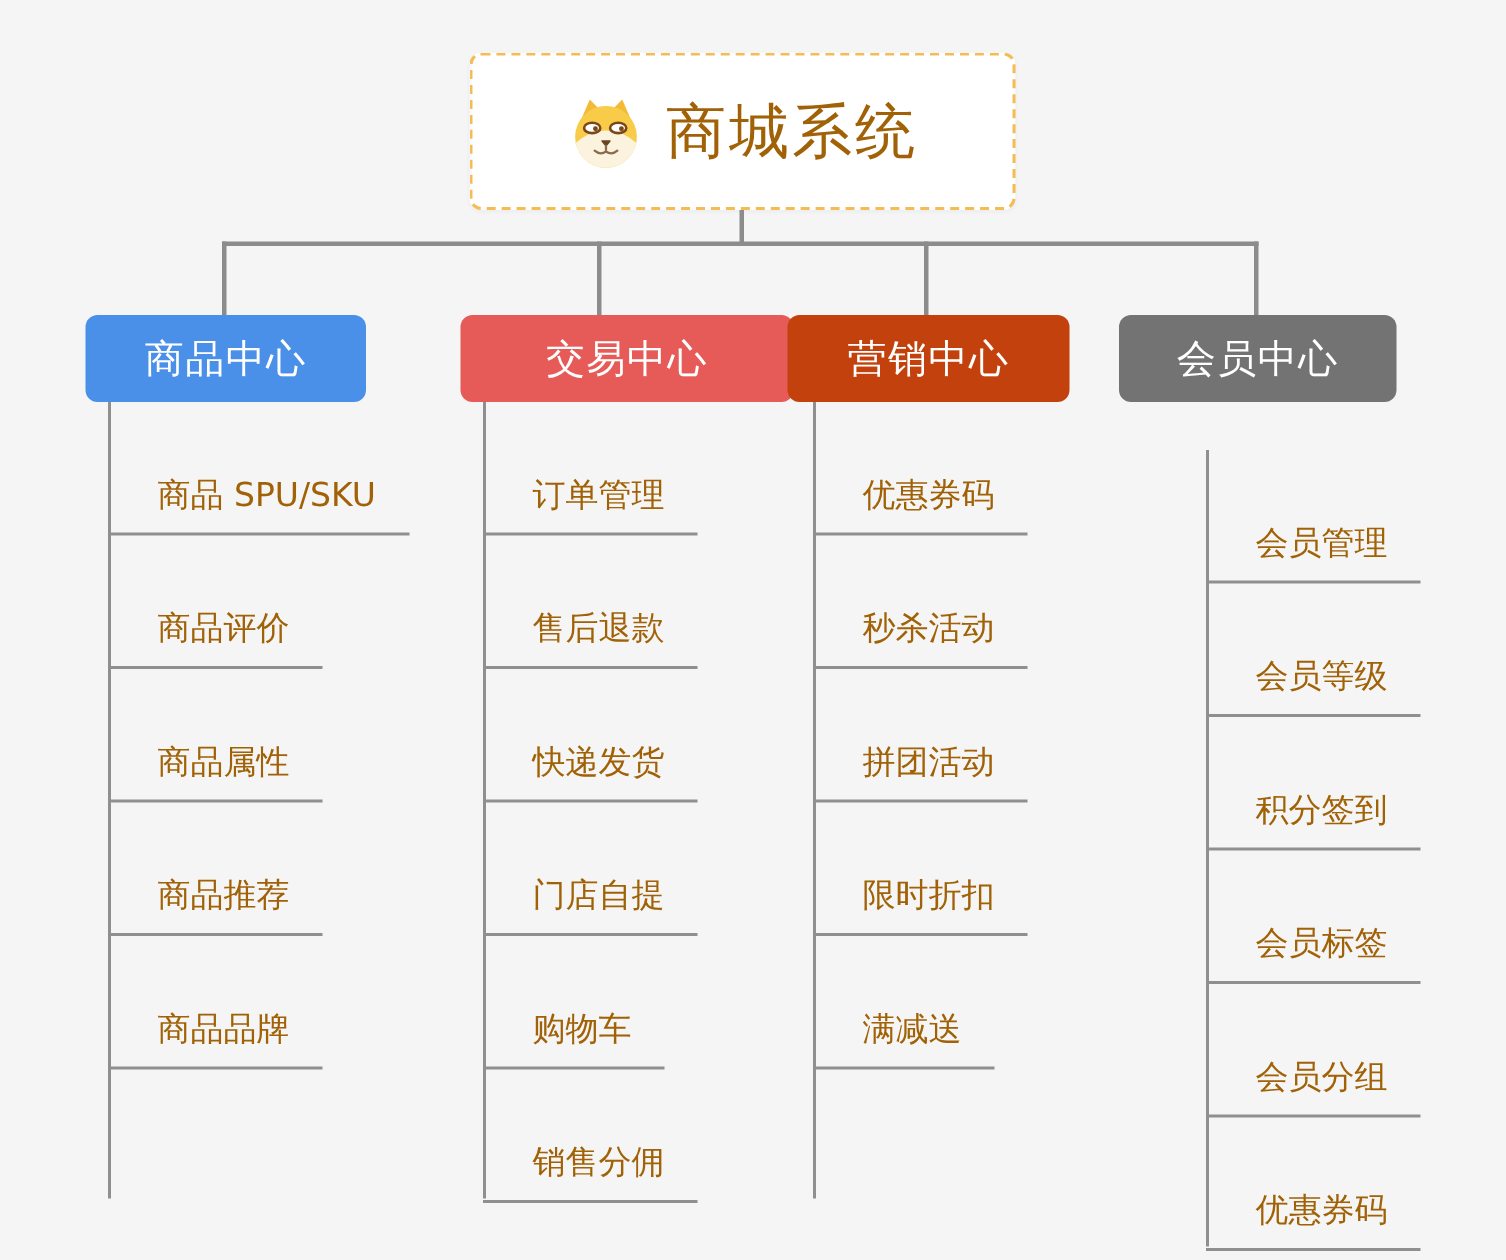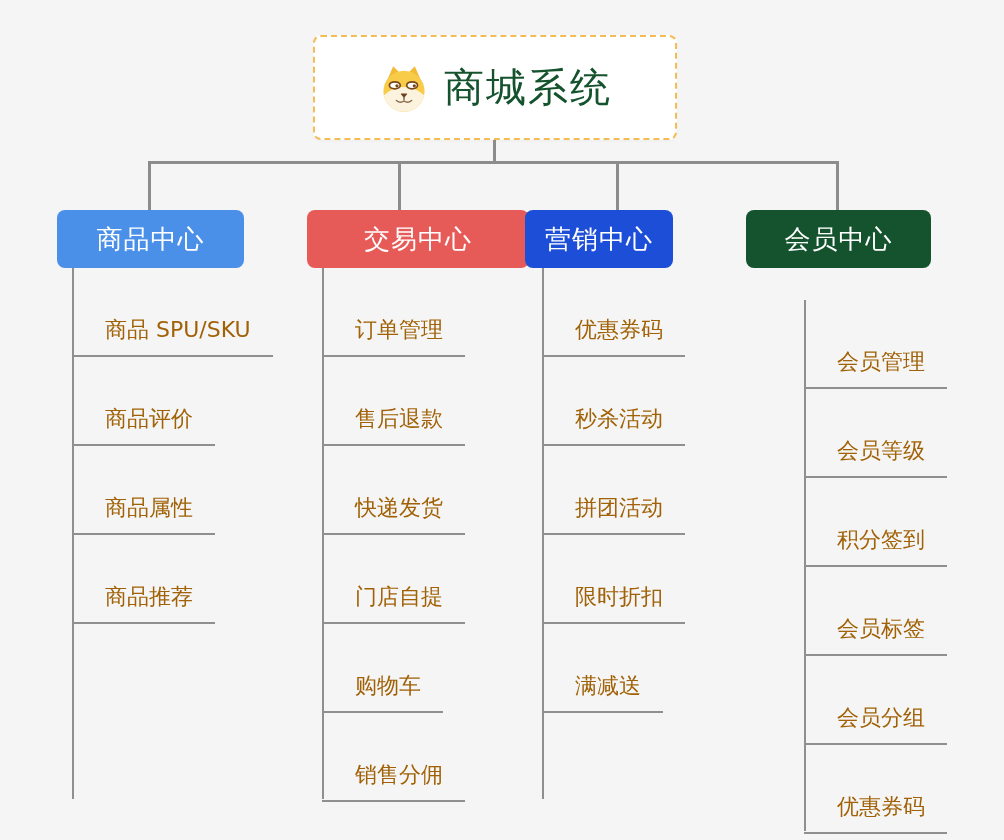--- a/index.html
+++ b/index.html
@@ -9,21 +9,21 @@
     font-family:"DejaVu Sans","Liberation Sans",sans-serif;
   }
   
   .root-node{
     position:absolute;left:313px;top:35px;width:364px;height:105px;
     background:#FFFFFF;border:2px dashed #F4BC55;border-radius:8px;
     box-sizing:border-box;display:flex;align-items:center;justify-content:center;
     gap:14px;box-shadow:0 1px 3px rgba(0,0,0,0.04);
   }
   .root-title{
-    font-size:40px;color:#14532d;letter-spacing:2px;white-space:nowrap;
+    font-size:40px;color:#a16207;letter-spacing:2px;white-space:nowrap;
   }
   .dog-icon{width:52px;height:48px;flex:0 0 auto;}
   
   .line{position:absolute;background:#8C8C8C;}
   
   .branch-node{
     position:absolute;top:210px;height:58px;border-radius:8px;
     display:flex;align-items:center;justify-content:center;
     color:#FFFFFF;font-size:26px;letter-spacing:1px;white-space:nowrap;
     box-sizing:border-box;
@@ -64,36 +64,39 @@
 
 <div class="line" style="left:493px;top:140px;width:3px;height:22px;"></div>
 <div class="line" style="left:148px;top:161px;width:691px;height:3px;"></div>
 <div class="line" style="left:148px;top:161px;width:3px;height:49px;"></div>
 <div class="line" style="left:398px;top:161px;width:3px;height:49px;"></div>
 <div class="line" style="left:616px;top:161px;width:3px;height:49px;"></div>
 <div class="line" style="left:836px;top:161px;width:3px;height:49px;"></div>
 
 <div class="branch-node" style="left: 57px; width: 187px; background-color: rgb(74, 144, 232);">商品中心</div>
 <div class="branch-node" style="left: 307px; width: 222px; background-color: rgb(230, 91, 88);">交易中心</div>
-<div class="branch-node" style="left: 525px; width: 148px; background-color: #1d4ed8;">营销中心</div>
-<div class="branch-node" style="left: 746px; width: 185px; background-color: #14532d;">会员中心</div>
+<div class="branch-node" style="left: 525px; width: 188px; background-color: #c2410c;">营销中心</div>
+<div class="branch-node" style="left: 746px; width: 185px; background-color: #737373;">会员中心</div>
 
 <div class="item-col" style="left:72px;">
   <div class="rail"></div>
   <div class="item">
       <span class="item-label">商品 SPU/SKU</span>
     </div>
   <div class="item">
       <span class="item-label">商品评价</span>
     </div>
   <div class="item">
       <span class="item-label">商品属性</span>
     </div>
   <div class="item">
       <span class="item-label">商品推荐</span>
+    </div>
+  <div class="item">
+      <span class="item-label">商品品牌</span>
     </div>
 </div>
 
 <div class="item-col" style="left:322px;">
   <div class="rail"></div>
   <div class="item">
       <span class="item-label">订单管理</span>
     </div>
   <div class="item">
       <span class="item-label">售后退款</span>

